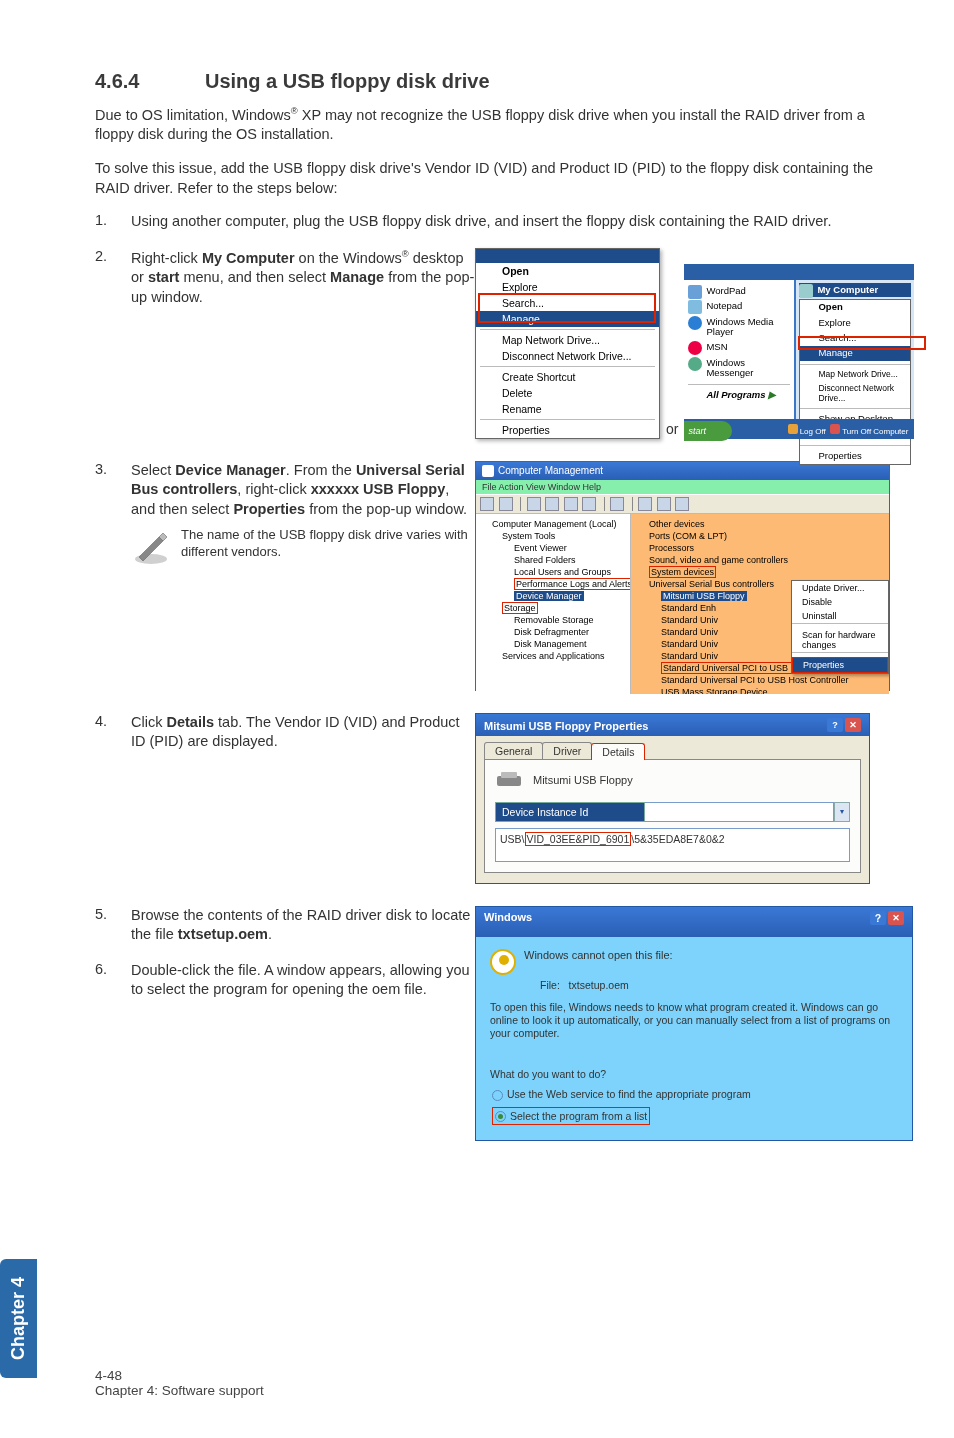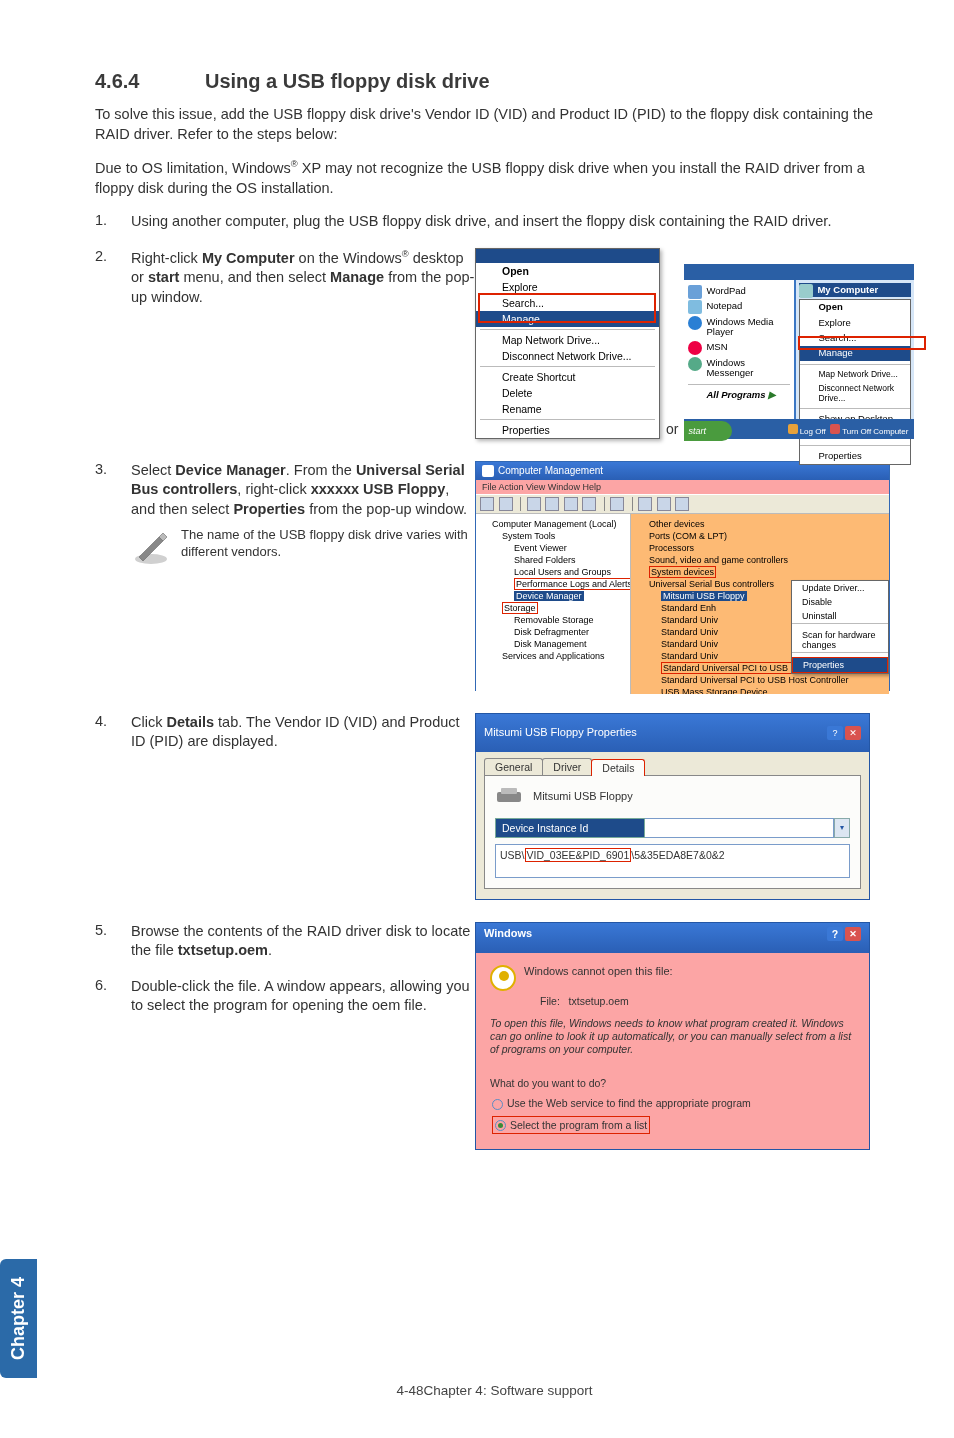--- a/index.html
+++ b/index.html
@@ -34,22 +34,22 @@
   .side-tab {
     position:absolute; left:0; bottom:60px;
     background:#2b6aa8; color:#fff;
     padding: 18px 8px;
     font-size:18px; font-weight:bold;
     writing-mode: vertical-rl; transform: rotate(180deg);
     border-radius: 0 6px 6px 0;
   }
   .footer {
     position:absolute; left:95px; right:60px; bottom:40px;
-    display:flex; justify-content:center;
-    font-size:13.5px; color:#444;
+    display:flex; justify-content:space-between;
+    font-size:13.5px; color:#444;flex-direction:column;
   }
 
   
   .mini-wrap { position:relative; }
 
   
   .ctx-menu {
     width:185px; border:1px solid #666; background:#fff;
     box-shadow:2px 2px 4px rgba(0,0,0,0.3);
     font-size:10.5px; color:#000;
@@ -75,61 +75,61 @@
   .sm-logoff { position:absolute; right:6px; bottom:3px; color:#fff; font-size:8px; }
   .sm-start { position:absolute; left:0; bottom:-2px; width:48px; height:20px; background:#4a9b3e; color:#fff; font-size:9px; font-style:italic; border-radius:0 10px 10px 0; line-height:20px; padding-left:4px; }
 
   .or-label { font-size:14px; margin:0 6px; align-self:flex-end; padding-bottom:2px; }
 
   
   .compmgmt {
     width:415px; height:230px; border:1px solid #3168b5; background:#fff; font-size:9px; color:#000;
   }
   .compmgmt .titlebar { background:linear-gradient(#3a78d6,#2a5fb5); color:#fff; padding:3px 6px; font-size:10px; }
-  .compmgmt .menubar { background:#fca5a5; padding:2px 6px; font-size:9px; color:#333; }
+  .compmgmt .menubar { background:#86efac; padding:2px 6px; font-size:9px; color:#333; }
   .compmgmt .toolbar { background:#ece9d8; padding:2px 4px; border-top:1px solid #fff; border-bottom:1px solid #bbb; height:20px; }
   .compmgmt .body { display:flex; height:180px; }
   .compmgmt .tree { width:155px; border-right:1px solid #bbb; padding:4px; background:#fff; overflow:hidden;}
   .compmgmt .detail { flex:1; padding:4px; background:#fdba74; overflow:hidden; position:relative; }
   .tree-it { padding:1px 0 1px 12px; white-space:nowrap; }
   .tree-it.ind1 { padding-left:22px; }
   .tree-it.ind2 { padding-left:34px; }
   .tree-hl { background:#1e4b8a; color:#fff; display:inline-block; padding:0 2px;}
   .det-it { padding:1px 0 1px 14px; white-space:nowrap; }
   .det-it.ind1 { padding-left:26px; }
   .det-hl { background:#1e4b8a; color:#fff; display:inline-block; padding:0 2px;}
   .submenu { position:absolute; left:160px; top:66px; background:#fff; border:1px solid #666; box-shadow:2px 2px 3px rgba(0,0,0,0.3); font-size:9px; }
   .submenu div { padding:2px 10px; }
   .submenu .subhl { background:#1e4b8a; color:#fff; }
 
   
   .propdlg {
     width:395px; border:1px solid #2356a5; background:#ece9d8; font-size:11px;
   }
-  .propdlg .titlebar { background:linear-gradient(#3a78d6,#2a5fb5); color:#fff; padding:12px 8px; font-weight:normal; display:flex; justify-content:space-between; }
+  .propdlg .titlebar { background:linear-gradient(#3a78d6,#2a5fb5); color:#fff; padding:4px 8px; font-weight:bold; display:flex; justify-content:space-between;align-items:flex-end; }
   .propdlg .tabs { padding:6px 8px 0 8px; }
   .propdlg .tab { display:inline-block; padding:2px 10px; border:1px solid #888; border-bottom:none; background:#ece9d8; font-size:10.5px; border-radius:3px 3px 0 0; margin-right:-1px; }
   .propdlg .tab.active { background:#fcfcfa; position:relative; top:1px; }
   .propdlg .panel { margin:0 8px 10px 8px; border:1px solid #888; background:#fcfcfa; padding:10px; }
   .propdlg .devname { display:flex; align-items:center; margin-bottom:12px; font-size:11px;}
   .propdlg .combo { background:#1e4b8a; color:#fff; padding:3px 6px; width:150px; display:flex; justify-content:space-between; border:1px solid #7a9; font-size:10.5px;}
   .propdlg .combo-outer { display:flex; align-items:center;}
   .propdlg .combo-btn { width:16px; height:20px; background:#dce6f2; border:1px solid #8aa; margin-left:0; display:flex; align-items:center; justify-content:center; color:#2356a5; font-size:8px;}
   .propdlg .listbox { border:1px solid #7a9cca; background:#fff; padding:4px; margin-top:6px; height:34px; font-size:10.5px; }
 
   
   .windlg {
-    width:395px; border:1px solid #2356a5; background:#fca5a5; font-size:11px;
+    width:438px; border:1px solid #2356a5; background:#7dd3fc; font-size:11px;
   }
   .windlg .titlebar { background:linear-gradient(#3a78d6,#2a5fb5); color:#fff; padding:4px 8px; font-weight:bold; display:flex; justify-content:space-between; }
   .windlg .body { padding:12px 14px; }
   .windlg .msg1 { display:flex; align-items:flex-start; margin-bottom:4px; }
   .windlg .balloon { width:26px; height:26px; border-radius:50%; border:2px solid #e0b000; background:#fff; margin-right:8px; position:relative;}
   .windlg .filelabel { margin-left:50px; font-size:10.5px; margin-bottom:10px; }
-  .windlg .explain { font-size:10.5px; line-height:1.25; margin-bottom:21px;font-style:italic; }
+  .windlg .explain { font-size:10.5px; line-height:1.25; margin-bottom:28px; }
   .windlg .q { font-size:10.5px; margin-bottom:8px; }
   .windlg .opt { font-size:10.5px; margin:3px 0 3px 2px; }
   .windlg .btnrow { text-align:right; margin-top:14px; }
   .windlg button { font-size:10.5px; padding:2px 18px; margin-left:6px; background:#ece9d8; border:1px solid #888; border-radius:2px; }
 
   .winclose { display:inline-flex; }
   .winclose span { width:16px; height:14px; background:#d9534f; color:#fff; font-size:9px; display:flex; align-items:center; justify-content:center; margin-left:2px; border-radius:2px;}
   .winclose .q { background:#3a78d6; }
 
   .tool-ic { display:inline-block; width:14px; height:14px; background:#c9d6e8; border:1px solid #889; margin-right:2px; vertical-align:middle; }
@@ -140,25 +140,25 @@
 <body>
 
 <div class="side-tab">Chapter 4</div>
 
 <div class="page">
 
   <h2 class="section-heading">
     <span class="sect-num">4.6.4</span><span>Using a USB floppy disk drive</span>
   </h2>
 
-  <p class="intro-p">To solve this issue, add the USB floppy disk drive's Vendor ID (VID) and Product ID (PID) to the floppy disk containing the RAID driver. Refer to the steps below:</p>
-
   <p class="intro-p">
     <span>Due to OS limitation, Windows</span><sup>®</sup><span> XP may not recognize the USB floppy disk drive when you install the RAID driver from a floppy disk during the OS installation.</span>
   </p>
+
+  <p class="intro-p">To solve this issue, add the USB floppy disk drive's Vendor ID (VID) and Product ID (PID) to the floppy disk containing the RAID driver. Refer to the steps below:</p>
 
   <div class="step-row">
     <div class="step-num">1.</div>
     <div class="step-text">Using another computer, plug the USB floppy disk drive, and insert the floppy disk containing the RAID driver.</div>
   </div>
 
   <div class="step-block">
     <div class="step-left">
       <div class="step-row" style="margin-bottom:0;">
         <div class="step-num">2.</div>

